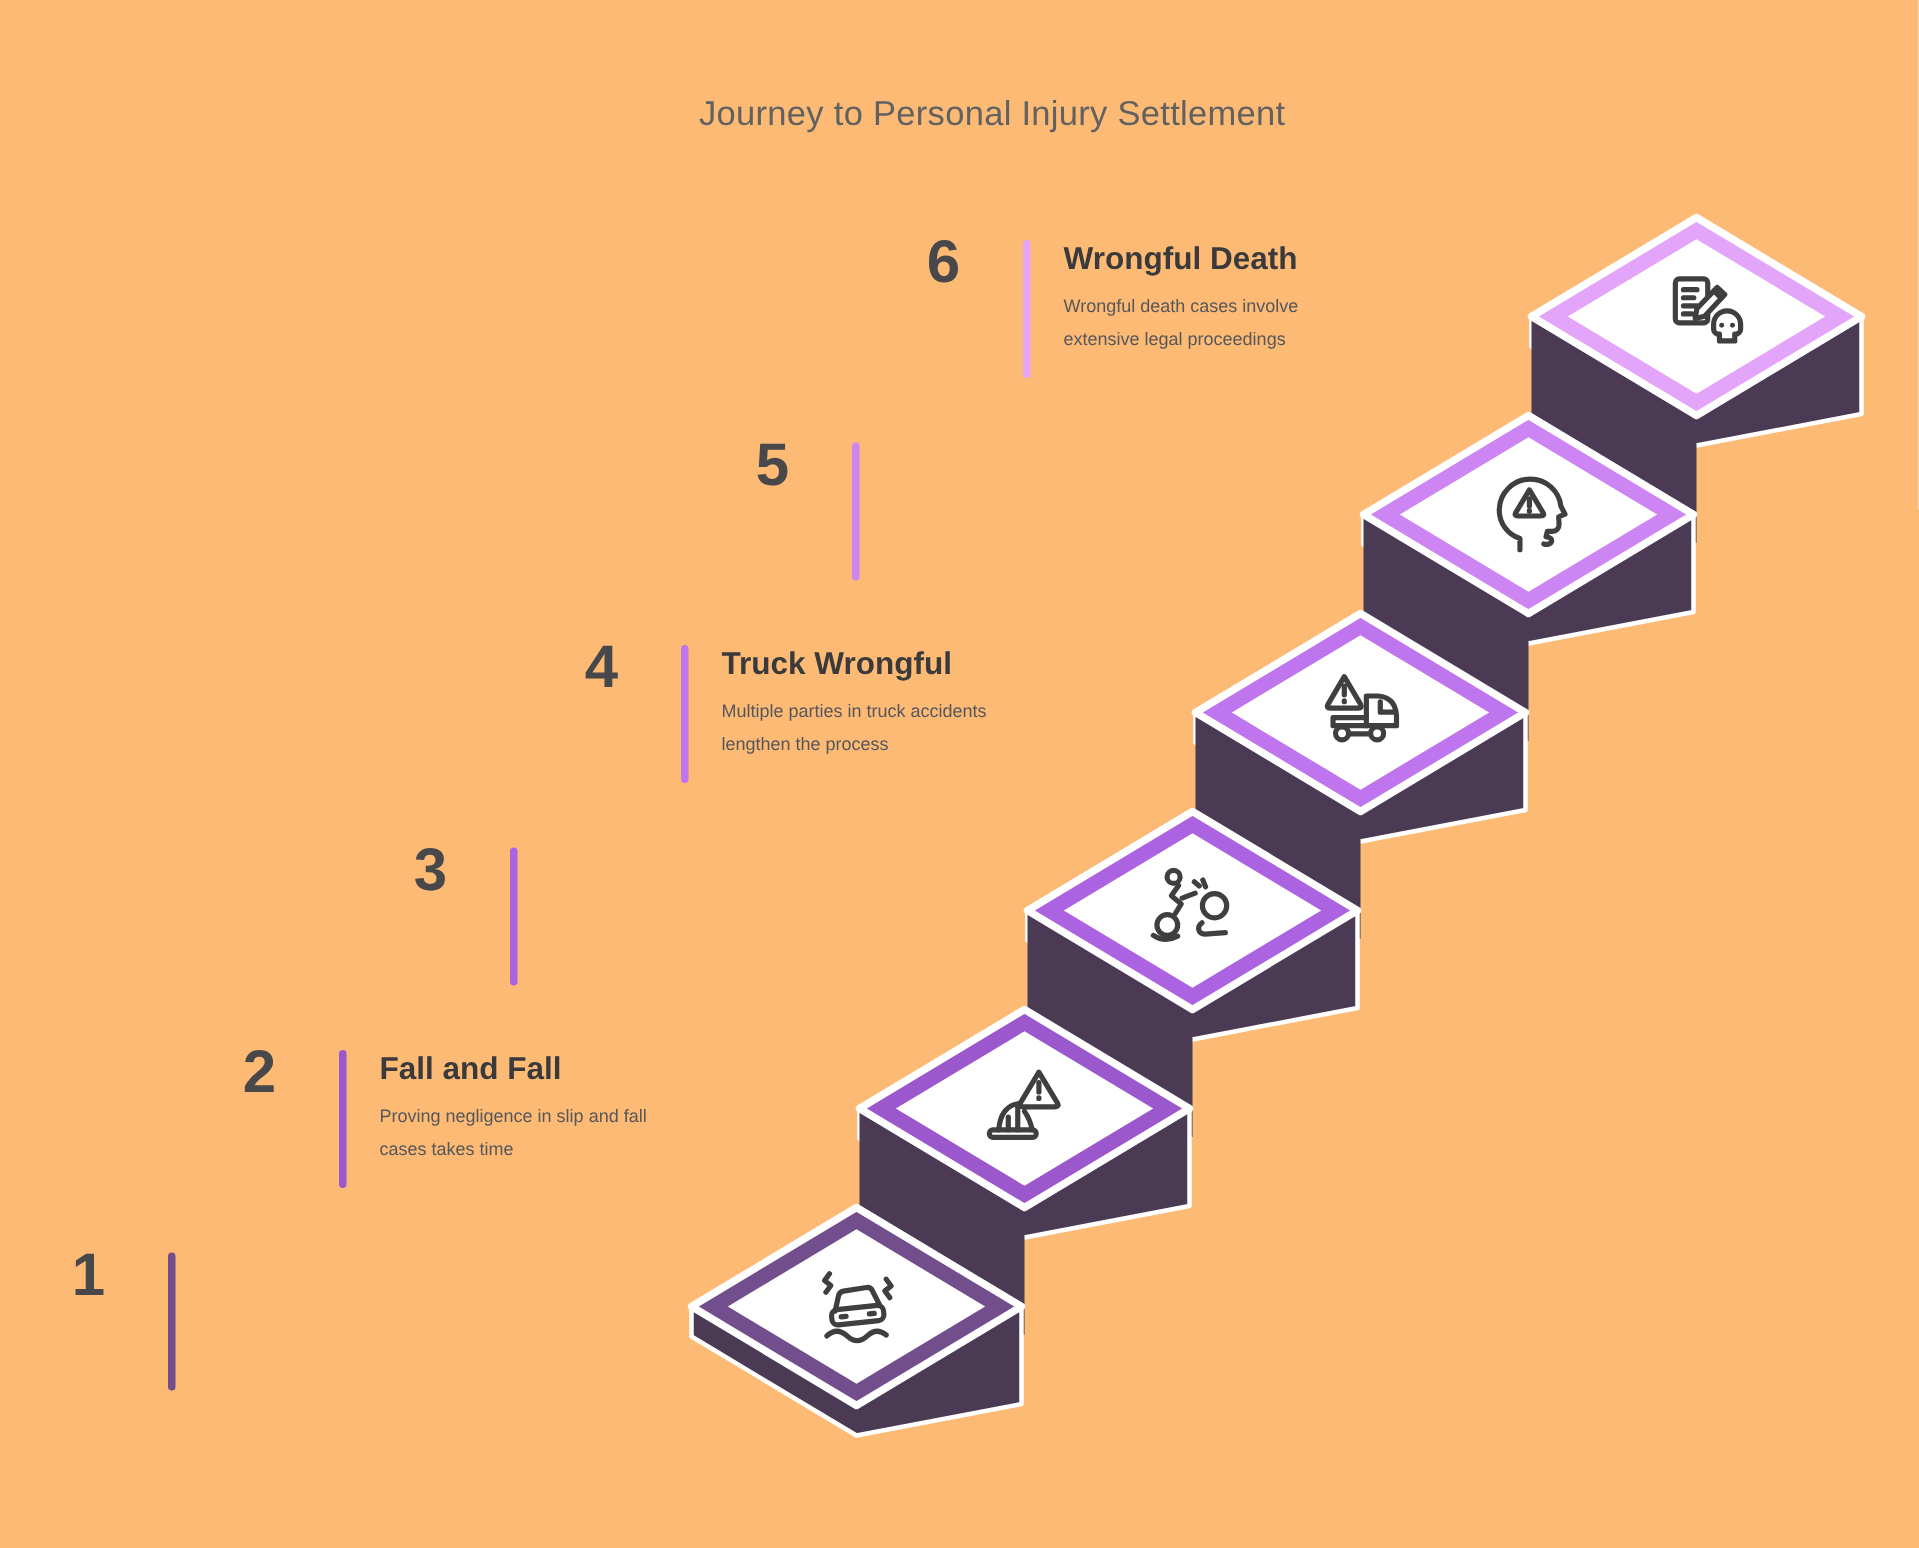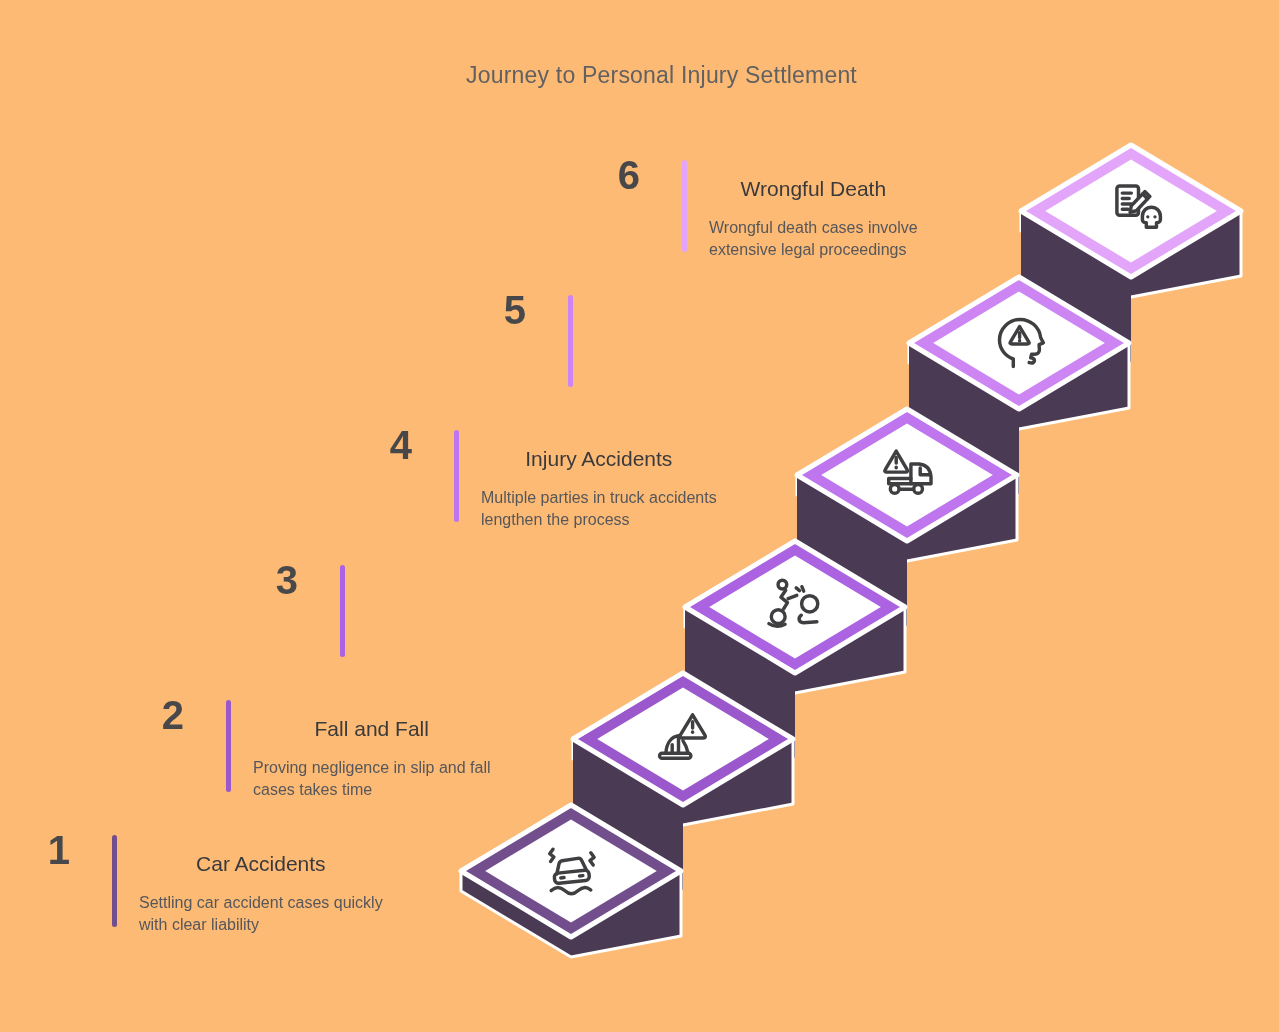--- a/index.html
+++ b/index.html
@@ -15,24 +15,24 @@
   }
   #stairs-svg{position:absolute;left:0;top:0;}
   .step-row{position:absolute;display:flex;align-items:flex-start;width:380px;}
   .step-num{
     width:34px;flex:none;text-align:right;font-size:40px;font-weight:700;
     color:var(--num-color);line-height:42px;margin-top:-6px;
   }
   .step-bar{width:5px;height:92px;flex:none;border-radius:3px;margin-left:42px;}
   .step-text{margin-left:22px;}
   .step-title{
-    margin:16px;font-size:21px;font-weight:400;color:var(--step-title-color);line-height:25px;text-align:center;
+    margin:0;font-size:21px;font-weight:700;color:var(--step-title-color);line-height:25px;
   }
   .step-desc{
-    margin:9px 0 0 0;font-size:16px;color:var(--desc-color);line-height:21.5px;
+    margin:9px 0 0 0;font-size:12px;color:var(--desc-color);line-height:21.5px;
     white-space:pre-line;max-width:290px;
   }
   .glyph{fill:none;stroke:var(--icon-stroke);stroke-width:1.15;stroke-linecap:round;stroke-linejoin:round;}
   .gfill{fill:var(--icon-stroke);stroke:none;}
   .gcut{fill:#ffffff;}
 </style>
 </head>
 <body>
 
 <div class="canvas" style="--title-color: #616161; --num-color: #48484A; --step-title-color: #3A3A3C; --desc-color: #56575B; --icon-stroke: #3F3F42; background: #fdba74; padding-left: 44px;">
@@ -144,46 +144,41 @@
         <polygon points="461,871 571,805 681,871 571,937" fill="#724E8C" stroke="#FFFFFF" stroke-width="5" stroke-linejoin="round"></polygon>
         <polygon points="485.2,871 571,819.5 656.8,871 571,922.5" fill="#ffffff"></polygon>
         <use href="#car-skid-icon" x="535" y="833" width="72" height="72"></use>
       </g>
   </svg>
 
   <div id="rows">
       <div class="step-row" style="left: 36px; top: 835px;">
       <div class="step-num">1</div>
       <div class="step-bar" style="background: rgb(114, 78, 140);"></div>
-      <div class="step-text">
-        <h2 class="step-title">Car Accidents</h2>
-        <p class="step-desc">Settling car accident cases quickly
-with clear liability</p>
-      </div>
     </div>
       <div class="step-row" style="left: 150px; top: 700px;">
       <div class="step-num">2</div>
       <div class="step-bar" style="background: rgb(154, 88, 204);"></div>
       <div class="step-text">
         <h2 class="step-title">Fall and Fall</h2>
         <p class="step-desc">Proving negligence in slip and fall
 cases takes time</p>
       </div>
     </div>
       <div class="step-row" style="left: 264px; top: 565px;">
       <div class="step-num">3</div>
       <div class="step-bar" style="background: rgb(171, 99, 226);"></div>
       <div class="step-text">
       </div>
     </div>
       <div class="step-row" style="left: 378px; top: 430px;">
       <div class="step-num">4</div>
       <div class="step-bar" style="background: rgb(190, 117, 237);"></div>
       <div class="step-text">
-        <h2 class="step-title">Injury Accidents</h2>
+        <h2 class="step-title">Truck Wrongful</h2>
         <p class="step-desc">Multiple parties in truck accidents
 lengthen the process</p>
       </div>
     </div>
       <div class="step-row" style="left: 492px; top: 295px;">
       <div class="step-num">5</div>
       <div class="step-bar" style="background: rgb(206, 133, 244);"></div>
     </div>
       <div class="step-row" style="left: 606px; top: 160px;">
       <div class="step-num">6</div>

